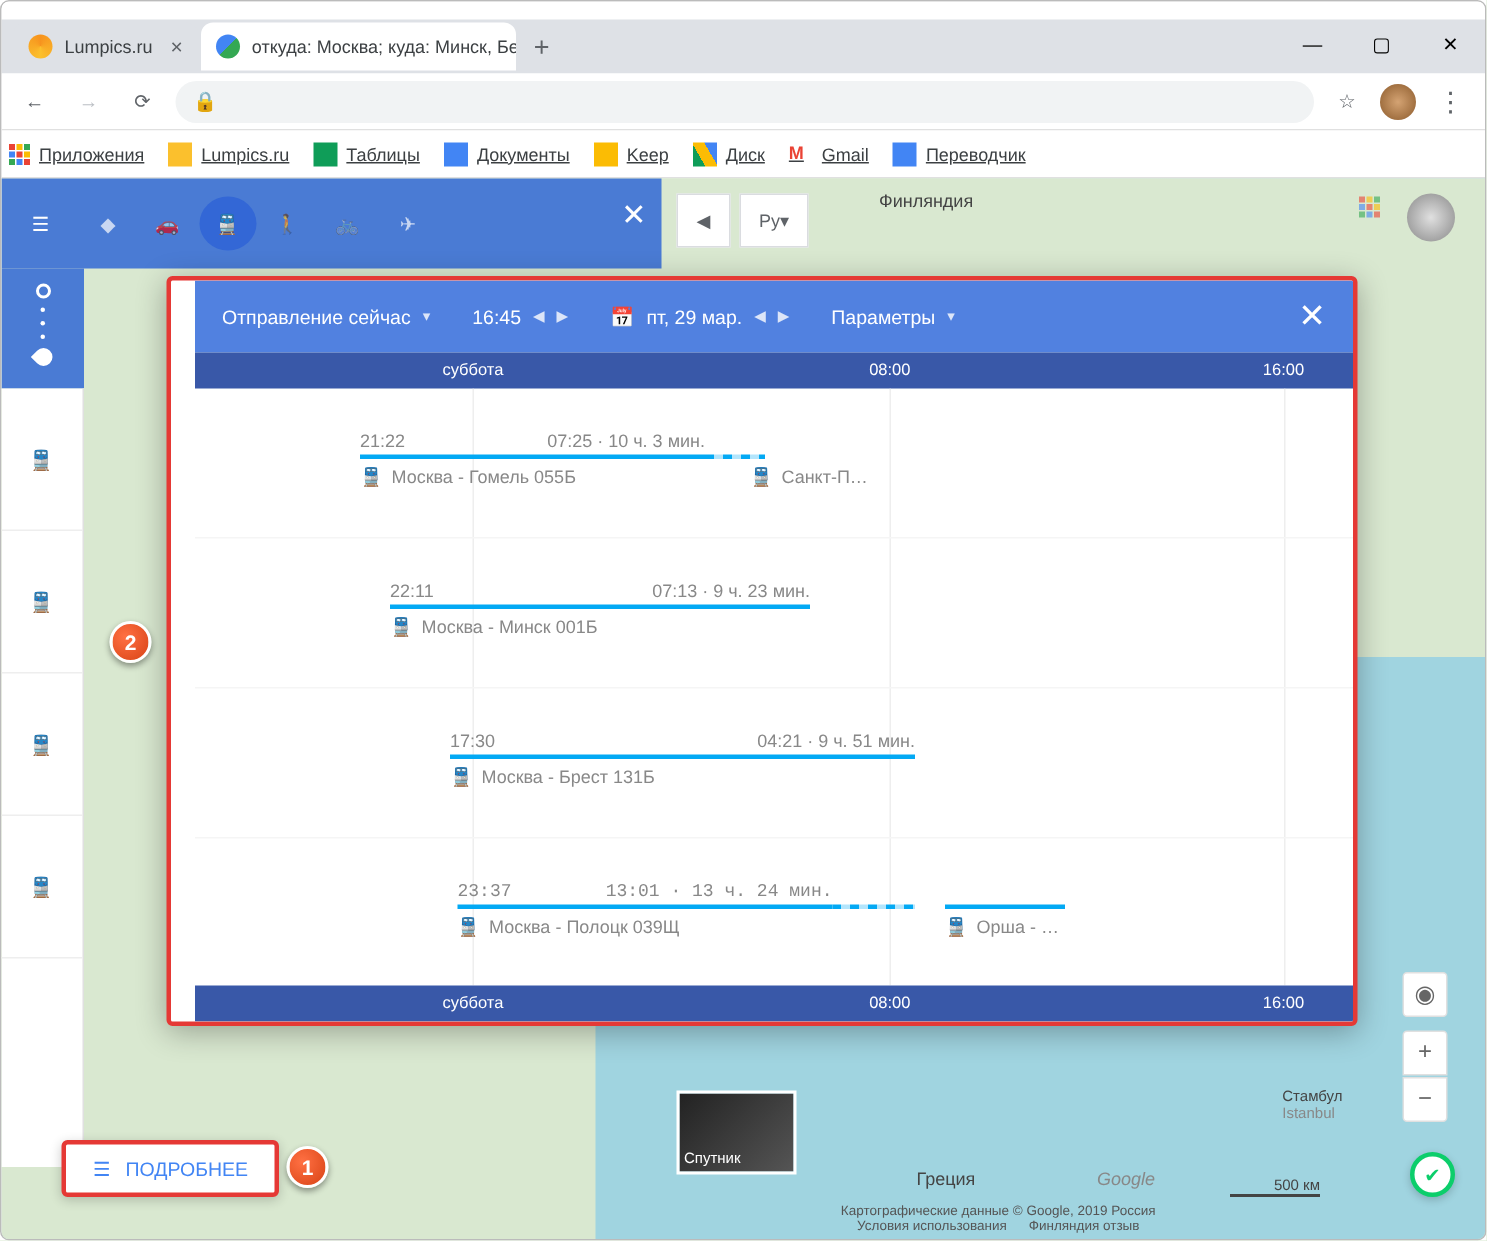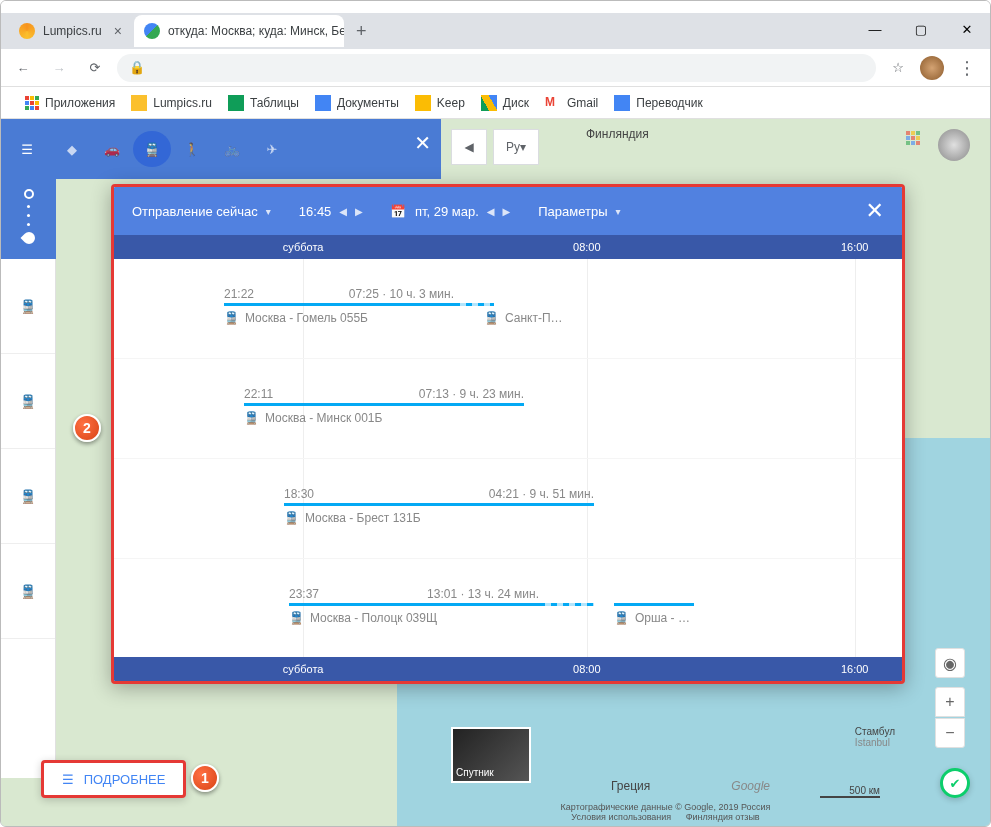--- a/index.html
+++ b/index.html
@@ -14,21 +14,21 @@
 .new-tab { margin-left: 10px; color: #5f6368; font-size: 18px; }
 .win-controls { position: absolute; right: 0; top: 12px; display: flex; }
 .win-btn { width: 46px; height: 32px; display: flex; align-items: center; justify-content: center; color: #000; }
 .addrbar { display: flex; align-items: center; height: 38px; background: #fff; padding: 0 8px; gap: 8px; border-bottom: 1px solid #e0e0e0; }
 .nav-btn { width: 28px; height: 28px; display: flex; align-items: center; justify-content: center; color: #5f6368; border-radius: 50%; }
 .nav-btn.disabled { color: #bdc1c6; }
 .url-field { flex: 1; display: flex; align-items: center; height: 28px; background: #f1f3f4; border-radius: 14px; padding: 0 12px; color: #5f6368; font-size: 13px; overflow: hidden; white-space: nowrap; }
 .lock-icon { color: #1a7f37; margin-right: 8px; }
 .avatar { width: 24px; height: 24px; border-radius: 50%; background: radial-gradient(circle, #d4a373, #8b5a2b); }
 .kebab { font-size: 18px; color: #5f6368; padding: 0 6px; }
-.bookmarks { display: flex; align-items: center; height: 32px; background: #fff; padding: 0 24px; gap: 16px; border-bottom: 1px solid #e0e0e0; font-size: 12px; color: #3c4043; }
+.bookmarks { display: flex; align-items: center; height: 32px; background: #fff; padding: 0 5px; gap: 16px; border-bottom: 1px solid #e0e0e0; font-size: 12px; color: #3c4043; text-decoration: underline; }
 .bm { display: flex; align-items: center; gap: 6px; }
 .bm-icon { width: 16px; height: 16px; display: inline-block; }
 .apps-icon { display: grid; grid-template-columns: repeat(3, 4px); grid-template-rows: repeat(3, 4px); gap: 1px; }
 .apps-icon span { background: #ea4335; } .apps-icon span:nth-child(2){background:#fbbc04;} .apps-icon span:nth-child(3){background:#34a853;} .apps-icon span:nth-child(4){background:#4285f4;} .apps-icon span:nth-child(5){background:#ea4335;} .apps-icon span:nth-child(6){background:#fbbc04;} .apps-icon span:nth-child(7){background:#34a853;} .apps-icon span:nth-child(8){background:#4285f4;} .apps-icon span:nth-child(9){background:#ea4335;}
 .maps-body { position: relative; height: calc(827px - 12px - 36px - 38px - 32px); background: linear-gradient(135deg, #e8ecd4 0%, #d4e8cc 30%, #aed6dc 60%, #87b8c4 100%); }
 .map-bg { position: absolute; inset: 0; background: #d9e8d0; }
 .map-water { position: absolute; right: 0; bottom: 0; width: 60%; height: 55%; background: #a0d4e0; border-radius: 200px 0 0 0 / 50px 0 0 0; }
 .panel { position: absolute; left: 0; top: 0; width: 440px; height: 60px; background: #4a7bd4; display: flex; align-items: center; }
 .menu-btn { width: 40px; height: 40px; margin: 0 6px; display: flex; align-items: center; justify-content: center; color: #fff; }
 .mode-row { display: flex; gap: 2px; }
@@ -38,21 +38,21 @@
 .origin-dots { position: absolute; left: 0; top: 60px; width: 55px; height: 80px; background: #4a7bd4; display: flex; flex-direction: column; align-items: center; padding-top: 10px; gap: 6px; }
 .dot { width: 10px; height: 10px; border: 2px solid #fff; border-radius: 50%; }
 .dot.small { width: 3px; height: 3px; background: #fff; border: none; }
 .dot.pin { width: 12px; height: 12px; background: #fff; transform: rotate(45deg); border-radius: 50% 50% 50% 0; }
 .side-strip { position: absolute; left: 0; top: 140px; width: 55px; bottom: 50px; background: #fff; border-right: 1px solid #e0e0e0; }
 .side-item { height: 95px; border-bottom: 1px solid #eee; display: flex; align-items: center; justify-content: center; color: #5f6368; }
 .map-topbar { position: absolute; left: 450px; top: 10px; display: flex; gap: 6px; }
 .tb-btn { width: 36px; height: 36px; background: #fff; border: 1px solid #dadce0; display: flex; align-items: center; justify-content: center; color: #5f6368; font-size: 12px; }
 .apps-menu { position: absolute; right: 70px; top: 12px; color: #5f6368; }
 .map-avatar { position: absolute; right: 20px; top: 10px; width: 32px; height: 32px; border-radius: 50%; background: radial-gradient(circle, #e0e0e0, #888); }
-.schedule { position: absolute; left: 110px; top: 65px; right: 85px; height: 500px; background: #fff; border: 3px solid #e53935; border-radius: 4px; box-shadow: 0 4px 20px rgba(0,0,0,0.3); overflow: hidden; }
+.schedule { position: absolute; left: 110px; top: 65px; right: 85px; height: 500px; background: #fff; border: 3px solid #e53935; border-radius: 4px; box-shadow: 0 4px 20px rgba(0,0,0,0.3); overflow: hidden; padding-left: 16px; }
 .sched-header { height: 48px; background: #5181e0; display: flex; align-items: center; padding: 0 18px; gap: 28px; color: #fff; font-size: 13px; }
 .sched-ctrl { display: flex; align-items: center; gap: 8px; }
 .chev { font-size: 10px; opacity: 0.8; }
 .sched-close { margin-left: auto; font-size: 22px; }
 .sched-ruler { height: 24px; background: #3958a8; color: #fff; font-size: 11px; display: flex; align-items: center; position: relative; }
 .ruler-lbl { position: absolute; transform: translateX(-50%); }
 .sched-rows { height: calc(100% - 48px - 24px - 24px); overflow: hidden; position: relative; }
 .grid-line { position: absolute; top: 0; bottom: 0; width: 1px; background: #eee; }
 .route { position: relative; height: 100px; border-bottom: 1px solid #f5f5f5; }
 .r-times { position: absolute; display: flex; justify-content: space-between; color: #888; font-size: 12px; top: 28px; }
@@ -254,28 +254,28 @@
             <div class="route">
               <div class="r-times" style="left:130px;width:280px;">
                 <span>22:11</span>
                 <span>07:13 · 9 ч. 23 мин.</span>
               </div>
               <div class="r-bar" style="left:130px;width:280px;"></div>
               <div class="r-label" style="left:130px;"><span class="train-ico">🚆</span>Москва - Минск 001Б</div>
             </div>
             <div class="route">
               <div class="r-times" style="left:170px;width:310px;">
-                <span>18:30</span>
+                <span>17:30</span>
                 <span>04:21 · 9 ч. 51 мин.</span>
               </div>
               <div class="r-bar" style="left:170px;width:310px;"></div>
               <div class="r-label" style="left:170px;"><span class="train-ico">🚆</span>Москва - Брест 131Б</div>
             </div>
             <div class="route">
-              <div class="r-times" style="left:175px;width:250px;">
+              <div class="r-times" style="left:175px;width:250px;font-family:Liberation Mono, monospace;">
                 <span>23:37</span>
                 <span>13:01 · 13 ч. 24 мин.</span>
               </div>
               <div class="r-bar" style="left:175px;width:250px;"></div>
               <div class="r-bar dash" style="left:425px;width:55px;"></div>
               <div class="r-bar" style="left:500px;width:80px;"></div>
               <div class="r-label" style="left:175px;"><span class="train-ico">🚆</span>Москва - Полоцк 039Щ</div>
               <div class="r-label" style="left:500px;"><span class="train-ico">🚆</span>Орша - …</div>
             </div>
           </div>

